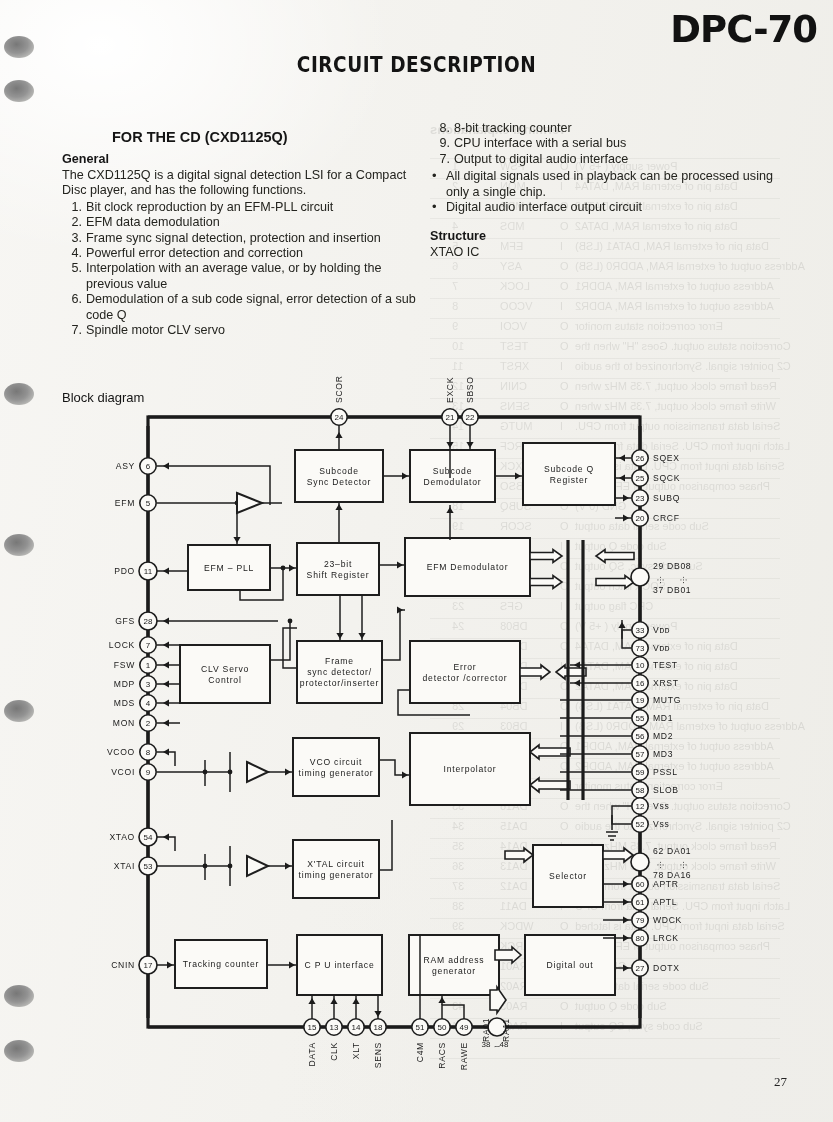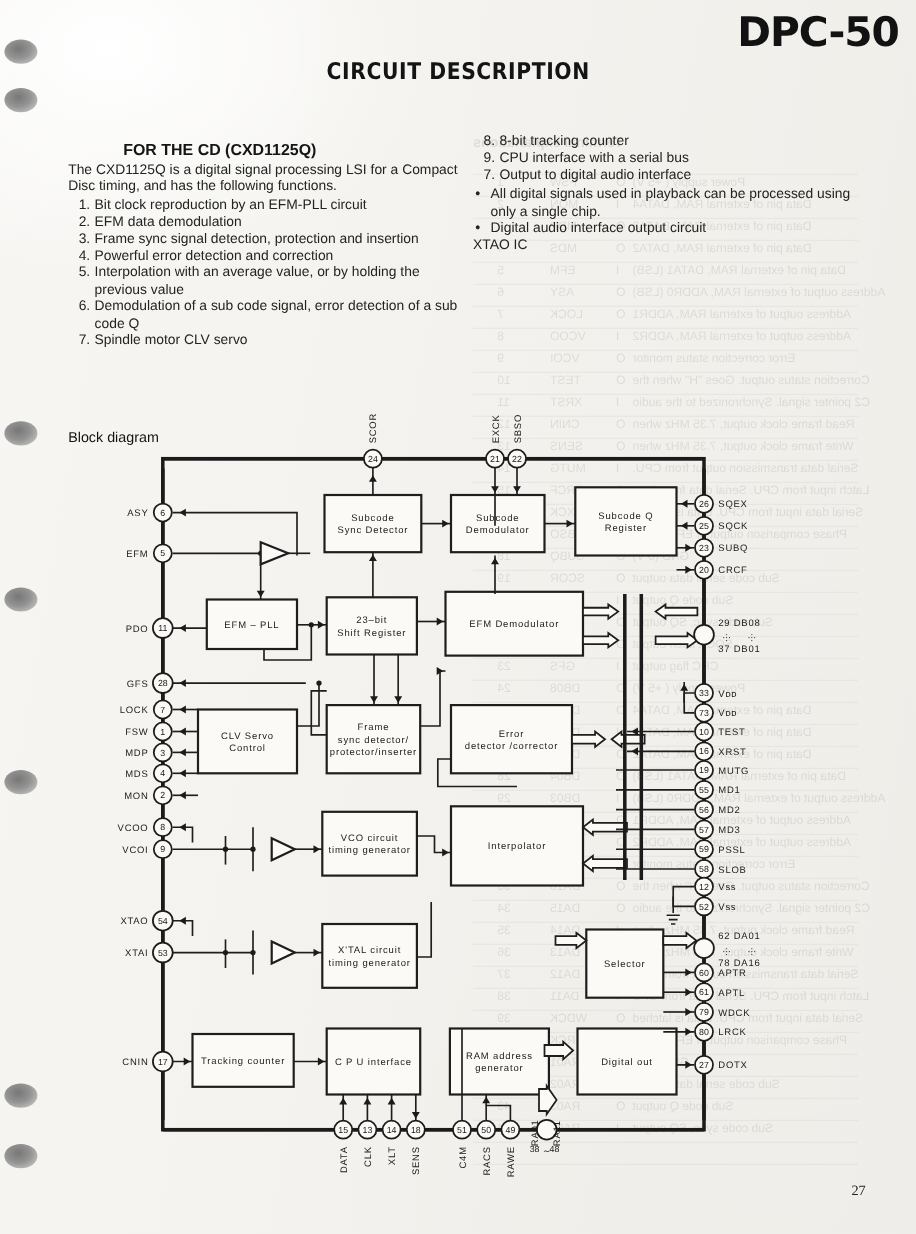--- a/index.html
+++ b/index.html
@@ -318,29 +318,30 @@
   </div>
 
 <div class="hole" style="top:36px;"></div>
 <div class="hole" style="top:80px;"></div>
 <div class="hole" style="top:383px;"></div>
 <div class="hole" style="top:534px;"></div>
 <div class="hole" style="top:700px;"></div>
 <div class="hole" style="top:985px;"></div>
 <div class="hole" style="top:1040px;"></div>
 
-<div id="model">DPC-50</div>
+<div id="model">DPC-70</div>
 <div id="doc-title">CIRCUIT DESCRIPTION</div>
 
 <div id="col-left">
   <div class="sect-head">
     <br>
     <span class="ind">FOR THE CD (CXD1125Q)</span>
   </div>
-  <p class="para">The CXD1125Q is a digital signal processing LSI for a Compact Disc timing, and has the following functions.</p>
+  <div class="sub-head">General</div>
+  <p class="para">The CXD1125Q is a digital signal detection LSI for a Compact Disc player, and has the following functions.</p>
   <ol class="numlist" id="list-left">
       <li><span class="n">1.</span>Bit clock reproduction by an EFM-PLL circuit</li>
       <li><span class="n">2.</span>EFM data demodulation</li>
       <li><span class="n">3.</span>Frame sync signal detection, protection and insertion</li>
       <li><span class="n">4.</span>Powerful error detection and correction</li>
       <li><span class="n">5.</span>Interpolation with an average value, or by holding the previous value</li>
       <li><span class="n">6.</span>Demodulation of a sub code signal, error detection of a sub code Q</li>
       <li><span class="n">7.</span>Spindle motor CLV servo</li>
     </ol>
 </div>
@@ -348,20 +349,21 @@
 <div id="col-right">
   <ol class="numlist" id="list-right">
       <li><span class="n">8.</span>8-bit tracking counter</li>
       <li><span class="n">9.</span>CPU interface with a serial bus</li>
       <li><span class="n">7.</span>Output to digital audio interface</li>
     </ol>
   <ul class="bullets" id="features-list">
       <li><span class="b">•</span>All digital signals used in playback can be processed using only a single chip.</li>
       <li><span class="b">•</span>Digital audio interface output circuit</li>
     </ul>
+  <div class="sub-head" style="margin-top:14px;">Structure</div>
   <p class="para">XTAO IC</p>
 </div>
 
 <div id="bd-label">Block diagram</div>
 
 <svg id="diagram" viewBox="0 0 833 1122">
 
   <rect x="148" y="417" width="492" height="610" class="wire-thick" fill="none"></rect>
 
   <g id="svg-blocks">

